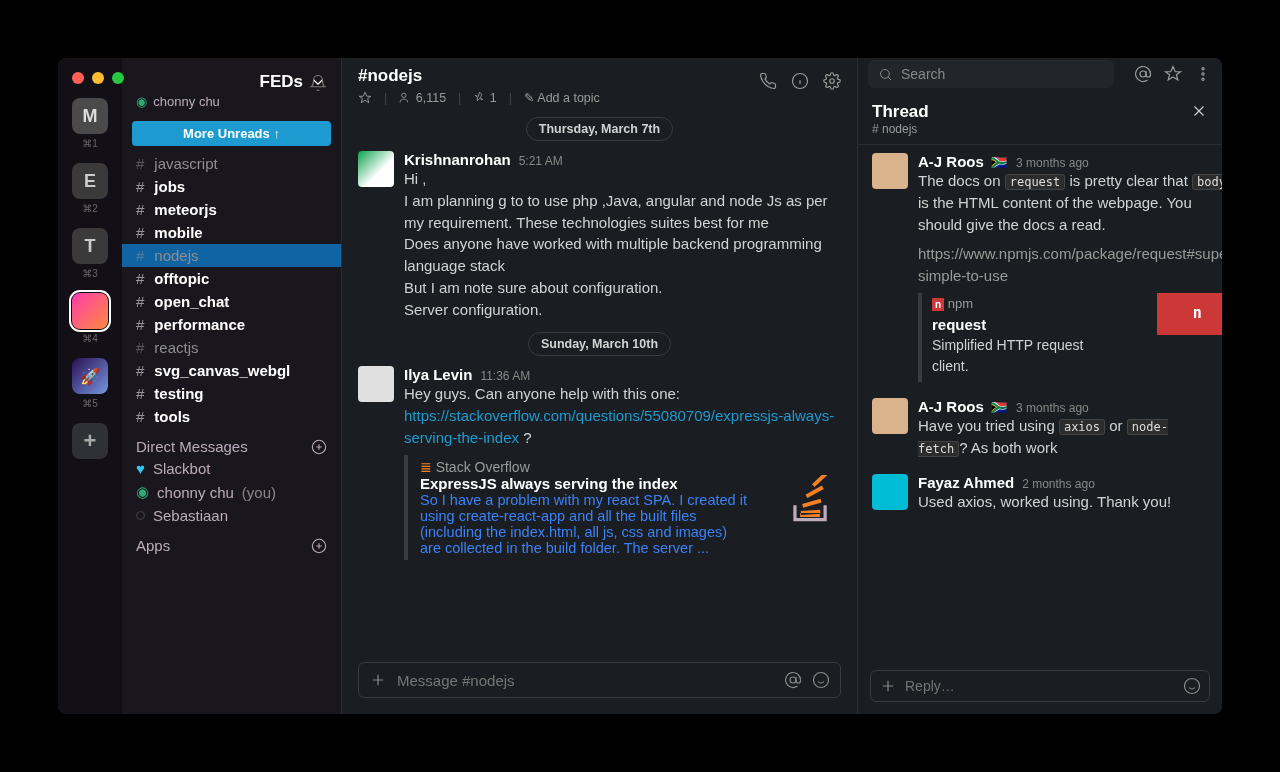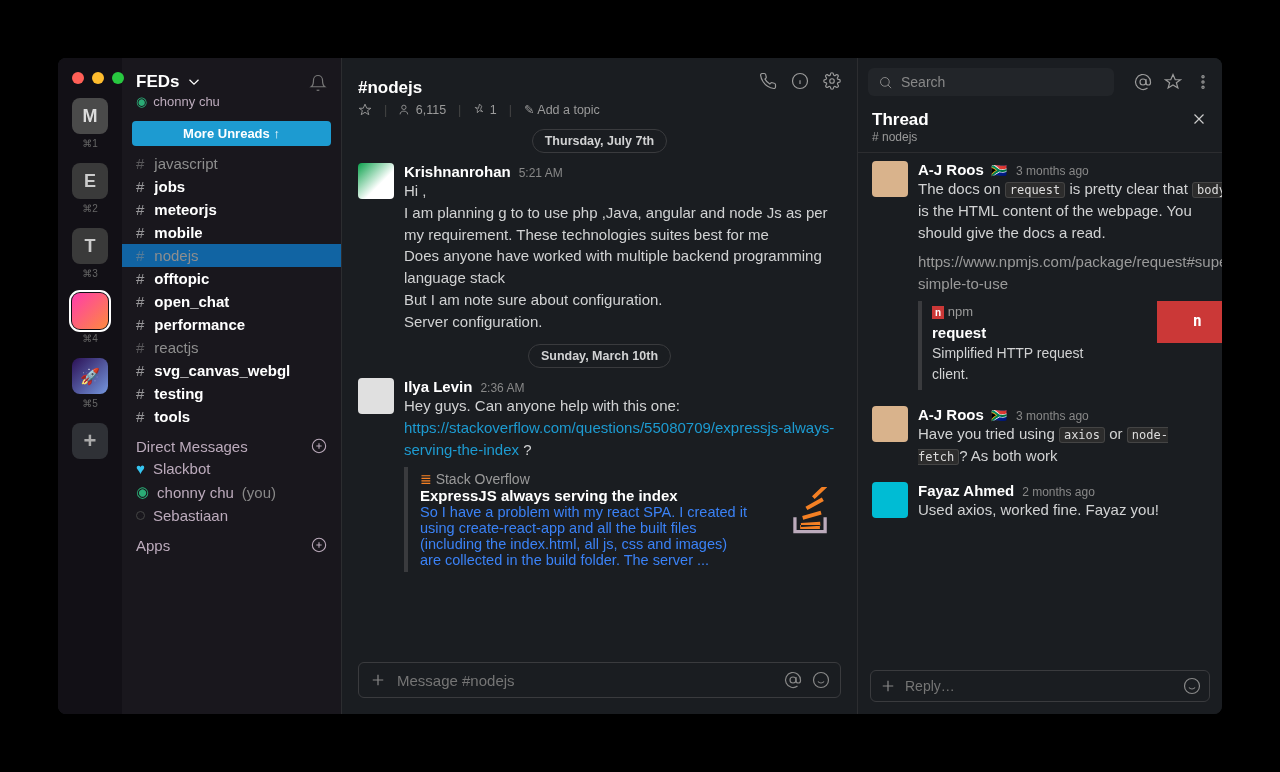--- a/index.html
+++ b/index.html
@@ -14,38 +14,38 @@
 .ws { width:36px; height:36px; border-radius:8px; display:flex; align-items:center; justify-content:center; font-weight:700; font-size:18px; }
 .ws-M{background:#4a4a4a;color:#ddd}.ws-E{background:#3a3a3a;color:#ccc}.ws-T{background:#3a3a3a;color:#ccc}
 .ws-F{background:linear-gradient(135deg,#ff3cac,#fd8a3e);color:#fff;outline:2px solid #fff;outline-offset:1px}
 .ws-R{background:linear-gradient(135deg,#2b1055,#7597de)}
 .ws-R::after{content:"🚀";font-size:16px}
 .ws-add{background:#2f3136;color:#aaa;font-size:22px;line-height:1}
 .sc { font-size:10px; color:#666; margin-top:-2px; margin-bottom:8px; }
 
 
 .sidebar { width:219px; background:#19171d; display:flex; flex-direction:column; color:#bcabbc; }
-.sb-head { padding:14px 14px 6px; position:relative; }
+.sb-head { padding:14px 14px 6px; position:relative;text-align:right; }
 .sb-team { color:#fff; font-weight:800; font-size:17px; display:inline-flex; align-items:center; gap:6px; }
 .sb-user { font-size:13px; color:#bcabbc; display:flex; align-items:center; gap:6px; margin-top:2px; }
 .sb-bell { position:absolute; right:14px; top:16px; color:#777; }
 .more-unreads { margin:6px 10px; background:#1d9bd1; color:#fff; font-size:13px; font-weight:600; text-align:center; padding:5px 0; border-radius:4px; }
 .chlist { flex:1; overflow:hidden; font-size:15px; }
 .ch { padding:3px 14px; display:flex; align-items:center; gap:10px; cursor:pointer; }
 .ch .hash{opacity:.55;font-weight:400}
 .ch.active{background:#1164a3;color:#fff}
 .ch.muted{color:#8e8e8e;font-weight:400}
 .ch.bold{color:#fff;font-weight:700}
-.section { padding:10px 14px 2px; color:#bcabbc; font-size:15px; display:flex; justify-content:space-between; align-items:flex-start; }
+.section { padding:10px 14px 2px; color:#bcabbc; font-size:15px; display:flex; justify-content:space-between; align-items:center; }
 .dm { padding:3px 14px; display:flex; align-items:center; gap:8px; font-size:15px; }
 .presence{width:9px;height:9px;border-radius:50%;border:1.5px solid #444;display:inline-block}
 
 
 .main { flex:1; display:flex; flex-direction:column; background:#1a1d21; color:#d1d2d3; border-left:1px solid #2c2d30; border-right:1px solid #2c2d30; min-width:0; }
-.ch-head { padding:20px 16px 6px; position:relative; }
+.ch-head { padding:8px 16px 6px; position:relative; }
 .ch-title { color:#fff; font-weight:800; font-size:17px; }
 .ch-sub { font-size:12.5px; color:#9a9a9a; display:flex; align-items:center; gap:12px; margin-top:4px; }
 .ch-sub .div{color:#444}
 .ch-icons { position:absolute; right:16px; top:14px; display:flex; gap:14px; color:#9a9a9a; }
 .msgs { flex:1; overflow:hidden; position:relative; }
 .date-sep { text-align:center; margin:8px 0; }
 .date-sep span { background:#1a1d21; border:1px solid #3a3b3e; color:#d1d2d3; font-size:12.5px; font-weight:600; padding:4px 12px; border-radius:24px; }
 .msg { display:flex; gap:10px; padding:6px 16px; }
 .avatar { width:36px; height:36px; border-radius:4px; flex-shrink:0; }
 .mh { display:flex; align-items:baseline; gap:8px; }
@@ -53,21 +53,21 @@
 .ts{color:#888;font-size:12px}
 .body{font-size:15px;line-height:1.45;color:#d1d2d3}
 .body a{color:#1d9bd1;text-decoration:none}
 .attach { border-left:4px solid #3a3b3e; margin-top:6px; padding:4px 0 4px 12px; position:relative; }
 .attach-icon { position:absolute; right:8px; top:20px; width:42px; }
 .composer { margin:22px 16px 16px; border:1px solid #3a3b3e; border-radius:6px; display:flex; align-items:center; padding:8px 10px; gap:10px; }
 .composer input { flex:1; background:transparent; border:none; outline:none; color:#ccc; font-size:15px; }
 
 
 .rpanel { width:364px; display:flex; flex-direction:column; background:#1a1d21; color:#d1d2d3; }
-.searchbar { margin:10px 10px 0; display:flex; align-items:center; gap:20px; }
+.searchbar { margin:2px 10px 0; display:flex; align-items:center; gap:20px; }
 .searchbox { flex:1; background:#222529; border-radius:6px; display:flex; align-items:center; padding:6px 10px; gap:8px; color:#888; font-size:14px; }
 .r-icons { display:flex; gap:12px; color:#9a9a9a; align-items:center; }
 .thread-head { padding:14px 14px 8px; border-bottom:1px solid #2c2d30; display:flex; justify-content:space-between; align-items:flex-start; }
 .thread-title{color:#fff;font-weight:800;font-size:17px}
 .thread-sub{font-size:12px;color:#9a9a9a}
 .tmsgs{flex:1;overflow:hidden;font-size:14.5px}
 .tmsg{display:flex;gap:10px;padding:8px 14px}
 .tavatar{width:36px;height:36px;border-radius:4px;flex-shrink:0}
 .code{background:#2c2c2c;border:1px solid #444;border-radius:3px;padding:0 4px;font-family:Menlo,Consolas,monospace;font-size:12px;color:#ddd}
 .link-preview{border-left:4px solid #3a3b3e;margin-top:6px;padding:2px 10px 6px 10px;position:relative}
@@ -232,21 +232,21 @@
             <path d="M12 16v-5M12 8h.01"></path>
           </svg>
         <svg class="icn" viewBox="0 0 24 24">
             <circle cx="12" cy="12" r="3"></circle>
             <path d="M19.4 15a1.7 1.7 0 00.3 1.8l.1.1a2 2 0 11-2.8 2.8l-.1-.1a1.7 1.7 0 00-1.8-.3 1.7 1.7 0 00-1 1.5V21a2 2 0 11-4 0v-.1a1.7 1.7 0 00-1-1.5 1.7 1.7 0 00-1.8.3l-.1.1a2 2 0 11-2.8-2.8l.1-.1a1.7 1.7 0 00.3-1.8 1.7 1.7 0 00-1.5-1H3a2 2 0 110-4h.1a1.7 1.7 0 001.5-1 1.7 1.7 0 00-.3-1.8l-.1-.1a2 2 0 112.8-2.8l.1.1a1.7 1.7 0 001.8.3 1.7 1.7 0 001-1.5V3a2 2 0 114 0v.1a1.7 1.7 0 001 1.5 1.7 1.7 0 001.8-.3l.1-.1a2 2 0 112.8 2.8l-.1.1a1.7 1.7 0 00-.3 1.8 1.7 1.7 0 001.5 1H21a2 2 0 110 4h-.1a1.7 1.7 0 00-1.5 1z"></path>
           </svg>
       </div>
     </div>
 
     <div class="msgs">
-      <div class="date-sep"><span>Thursday, July 7th</span></div>
+      <div class="date-sep"><span>Thursday, March 7th</span></div>
 
       <div class="msg">
         <div class="avatar ablock"></div>
         <div style="flex:1">
           <div class="mh">
               <span class="author">Krishnanrohan</span>
               <span class="ts">5:21 AM</span>
             </div>
           <div class="body">
             <div>Hi ,</div>
@@ -258,21 +258,21 @@
         </div>
       </div>
 
       <div class="date-sep"><span>Sunday, March 10th</span></div>
 
       <div class="msg">
         <div class="avatar ablock2"></div>
         <div style="flex:1">
           <div class="mh">
               <span class="author">Ilya Levin</span>
-              <span class="ts">2:36 AM</span>
+              <span class="ts">11:36 AM</span>
             </div>
           <div class="body">
             <div>Hey guys. Can anyone help with this one:</div>
             <div><a>https://stackoverflow.com/questions/55080709/expressjs-always-serving-the-index</a><span> ?</span></div>
           </div>
           <div class="attach">
             <div style="color:#9a9a9a;font-size:14px"><span style="color:#f48024">≣</span> <span>Stack Overflow</span></div>
             <div style="color:#fff;font-weight:700;font-size:15px">ExpressJS always serving the index</div>
             <div style="font-size:14.5px;color:#3b82f6;max-width:330px">So I have a problem with my react SPA. I created it using create-react-app and all the built files (including the index.html, all js, css and images) are collected in the build folder. The server ...</div>
             <svg class="attach-icon" viewBox="0 0 32 37">
@@ -369,21 +369,21 @@
         </div>
       </div>
 
       <div class="tmsg">
         <div class="tavatar ablock3"></div>
         <div style="flex:1">
           <div class="mh">
               <span class="author">Fayaz Ahmed</span>
               <span class="ts">2 months ago</span>
             </div>
-          <div class="body">Used axios, worked fine. Fayaz you!</div>
+          <div class="body">Used axios, worked using. Thank you!</div>
         </div>
       </div>
     </div>
 
     <div class="reply-box">
       <svg class="icn" style="color:#888" viewBox="0 0 24 24">
           <path d="M12 5v14M5 12h14"></path>
         </svg>
       <input placeholder="Reply…" style="">
       <svg class="icn" style="color:#888" viewBox="0 0 24 24">

